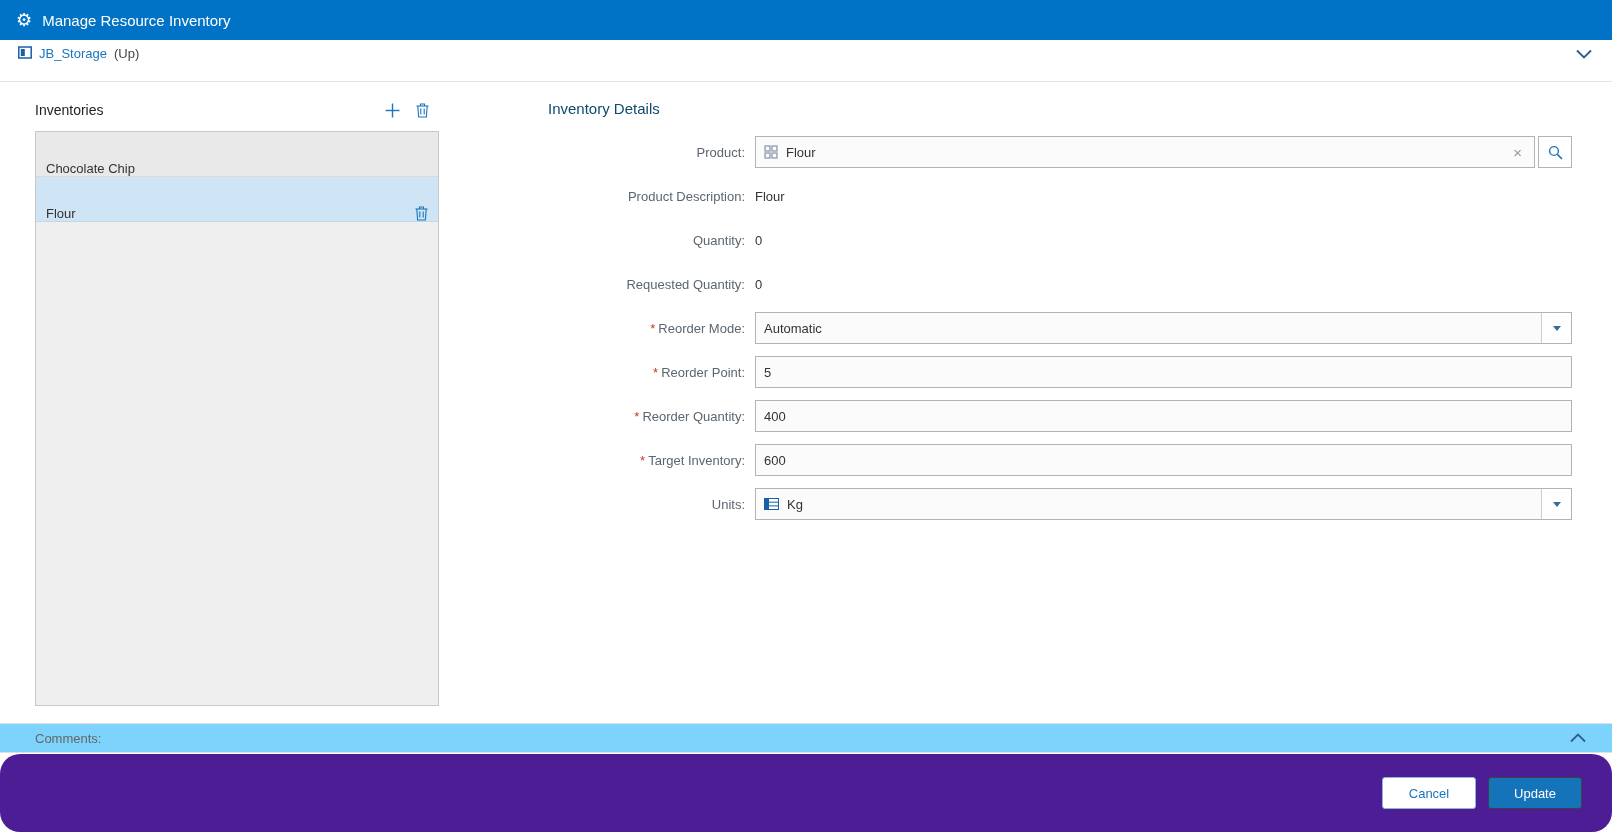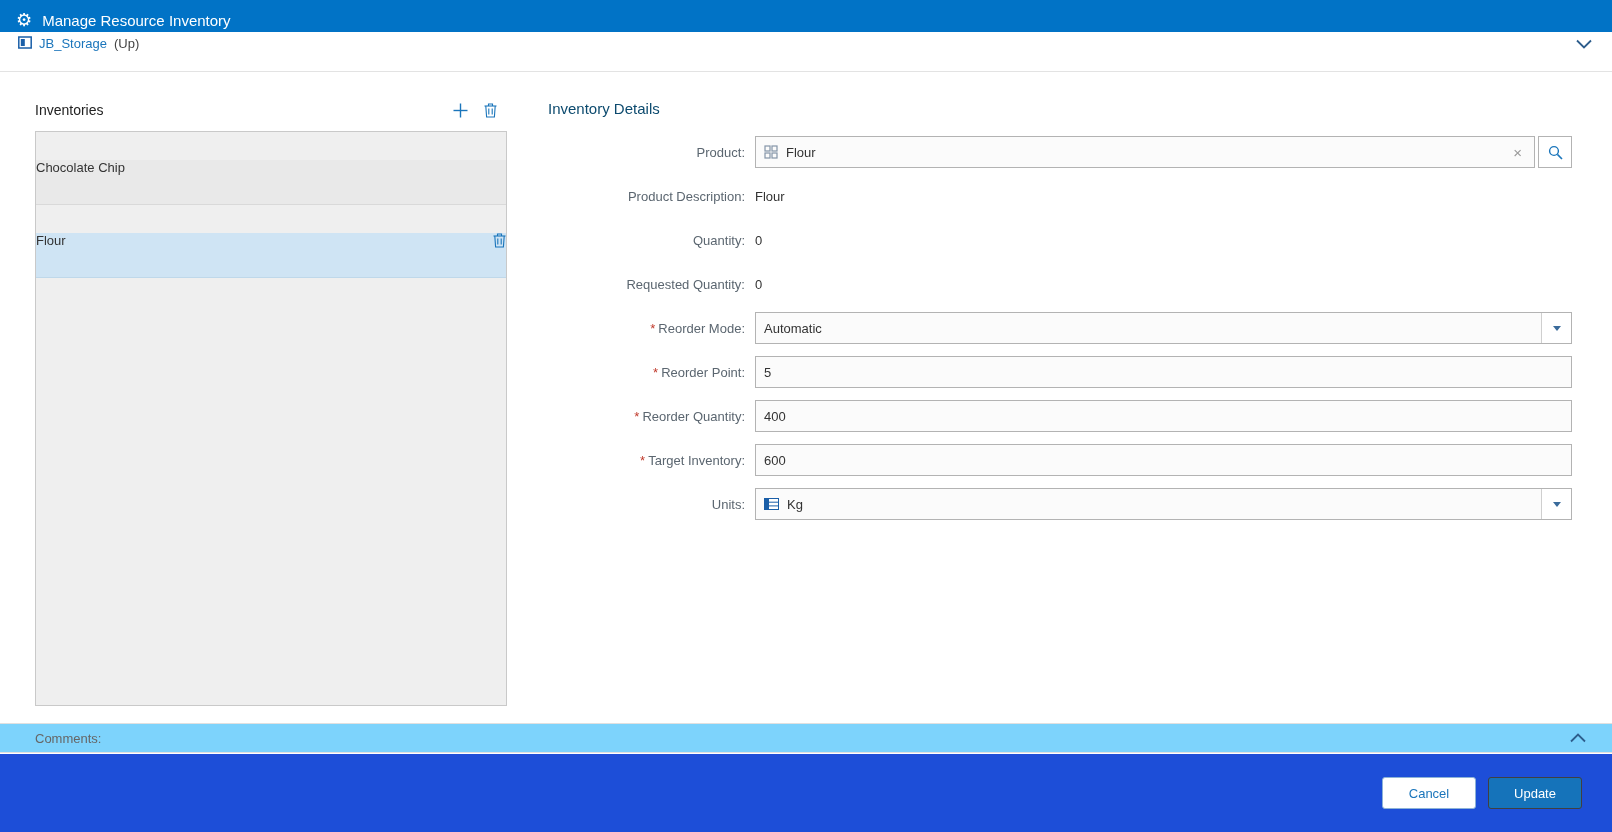--- a/index.html
+++ b/index.html
@@ -7,36 +7,36 @@
   body { font-family: "Liberation Sans", sans-serif; background: #fff; }
   .app { position: relative; width: 1612px; height: 832px; background: #fff; overflow: hidden; }
 
   
   .topbar { position: absolute; top: 0; left: 0; right: 0; height: 40px; background: #0173c6;
             display: flex; align-items: center; padding: 0 16px; gap: 10px; }
   .gear { color: #fff; font-size: 18px; line-height: 1; }
   .win-title { color: #ffffff; font-size: 15px; }
 
   
-  .breadcrumb { position: absolute; top: 32px; left: 0; right: 0; height: 40px;
+  .breadcrumb { position: absolute; top: 42px; left: 0; right: 0; height: 40px;
                 border-bottom: 1px solid #e3e3e3; display: flex; align-items: center;
                 padding: 0 20px 16px 18px; gap: 7px; font-size: 13px; background: #fff; }
   .bc-link { color: #1a75bb; text-decoration: none; cursor: pointer; }
   .bc-suffix { color: #444; text-align: center; }
   .bc-chevron { margin-left: auto; cursor: pointer; display: flex; align-items: center; }
 
   
-  .left-panel { position: absolute; left: 35px; top: 95px; width: 472px; }
+  .left-panel { position: absolute; left: 35px; top: 95px; width: 404px; }
   .panel-head { display: flex; align-items: center; height: 30px; margin-bottom: 6px; }
   .panel-title { font-size: 14px; color: #222; }
   .head-icons { margin-left: auto; display: flex; gap: 16px; align-items: center; padding-right: 10px; }
   .icon-btn { background: none; border: none; cursor: pointer; padding: 0; display: flex; align-items: center; }
   .inv-list { border: 1px solid #c9c9c9; height: 575px; background: #efefef; overflow: hidden; }
-  .inv-row { height: 45px; display: flex; align-items: flex-start; padding: 0 0; font-size: 13px;
-             color: #333; border-bottom: 1px solid #d9d9d9; cursor: pointer; background: #e9e9e9; margin-top: 28px; }
+  .inv-row { height: 45px; display: flex; align-items: flex-end; padding: 0 10px; font-size: 13px;
+             color: #333; border-bottom: 1px solid #d9d9d9; cursor: pointer; background: #e9e9e9; }
   .inv-row.selected { background: #cfe4f4; border-bottom-color: #bfd8ea; }
   .row-trash { margin-left: auto; }
 
   
   .right-panel { position: absolute; left: 548px; top: 100px; width: 1024px; }
   .details-title { font-size: 15px; color: #0c4a6e; line-height: 18px; margin-bottom: 18px; }
   .form { display: flex; flex-direction: column; gap: 12px; }
   .form-row { display: flex; align-items: center; min-height: 32px; }
   .form-label { width: 207px; text-align: right; padding-right: 10px; font-size: 13px; color: #5b6670; flex: none; }
   .req { color: #c0392b; margin-right: 3px; }
@@ -59,22 +59,22 @@
   .static-val { font-size: 13px; color: #333; display: flex; align-items: center; }
 
   
   .comments-bar { position: absolute; left: 0; right: 0; top: 723px; height: 30px;
                   border-top: 1px solid #e0e0e0; border-bottom: 1px solid #e0e0e0;
                   display: flex; align-items: center; padding: 0 26px 0 35px; font-size: 13px;
                   color: #666; background: #7dd3fc; }
   .chev-up { margin-left: auto; cursor: pointer; display: flex; align-items: center; }
 
   
-  .footer { position: absolute; left: 0; right: 0; top: 754px; bottom: 0; background: #1d4ed8;
-            display: flex; align-items: center; justify-content: flex-end; padding: 0 30px; gap: 12px; }
+  .footer { position: absolute; left: 0; right: 0; top: 754px; bottom: 0; background: #4c1d95;
+            display: flex; align-items: center; justify-content: flex-end; padding: 0 30px; gap: 12px; border-radius: 20px; }
   .btn { height: 32px; min-width: 94px; border-radius: 3px; font-size: 13px; cursor: pointer;
          font-family: inherit; padding: 0 18px; }
   .btn.cancel { background: #fff; border: 1px solid #8db3d6; color: #1a75bb; }
   .btn.update { background: #1573ba; border: 1px solid #404040; color: #fff; }
 </style>
 </head>
 <body>
 
 <div class="app">
 

